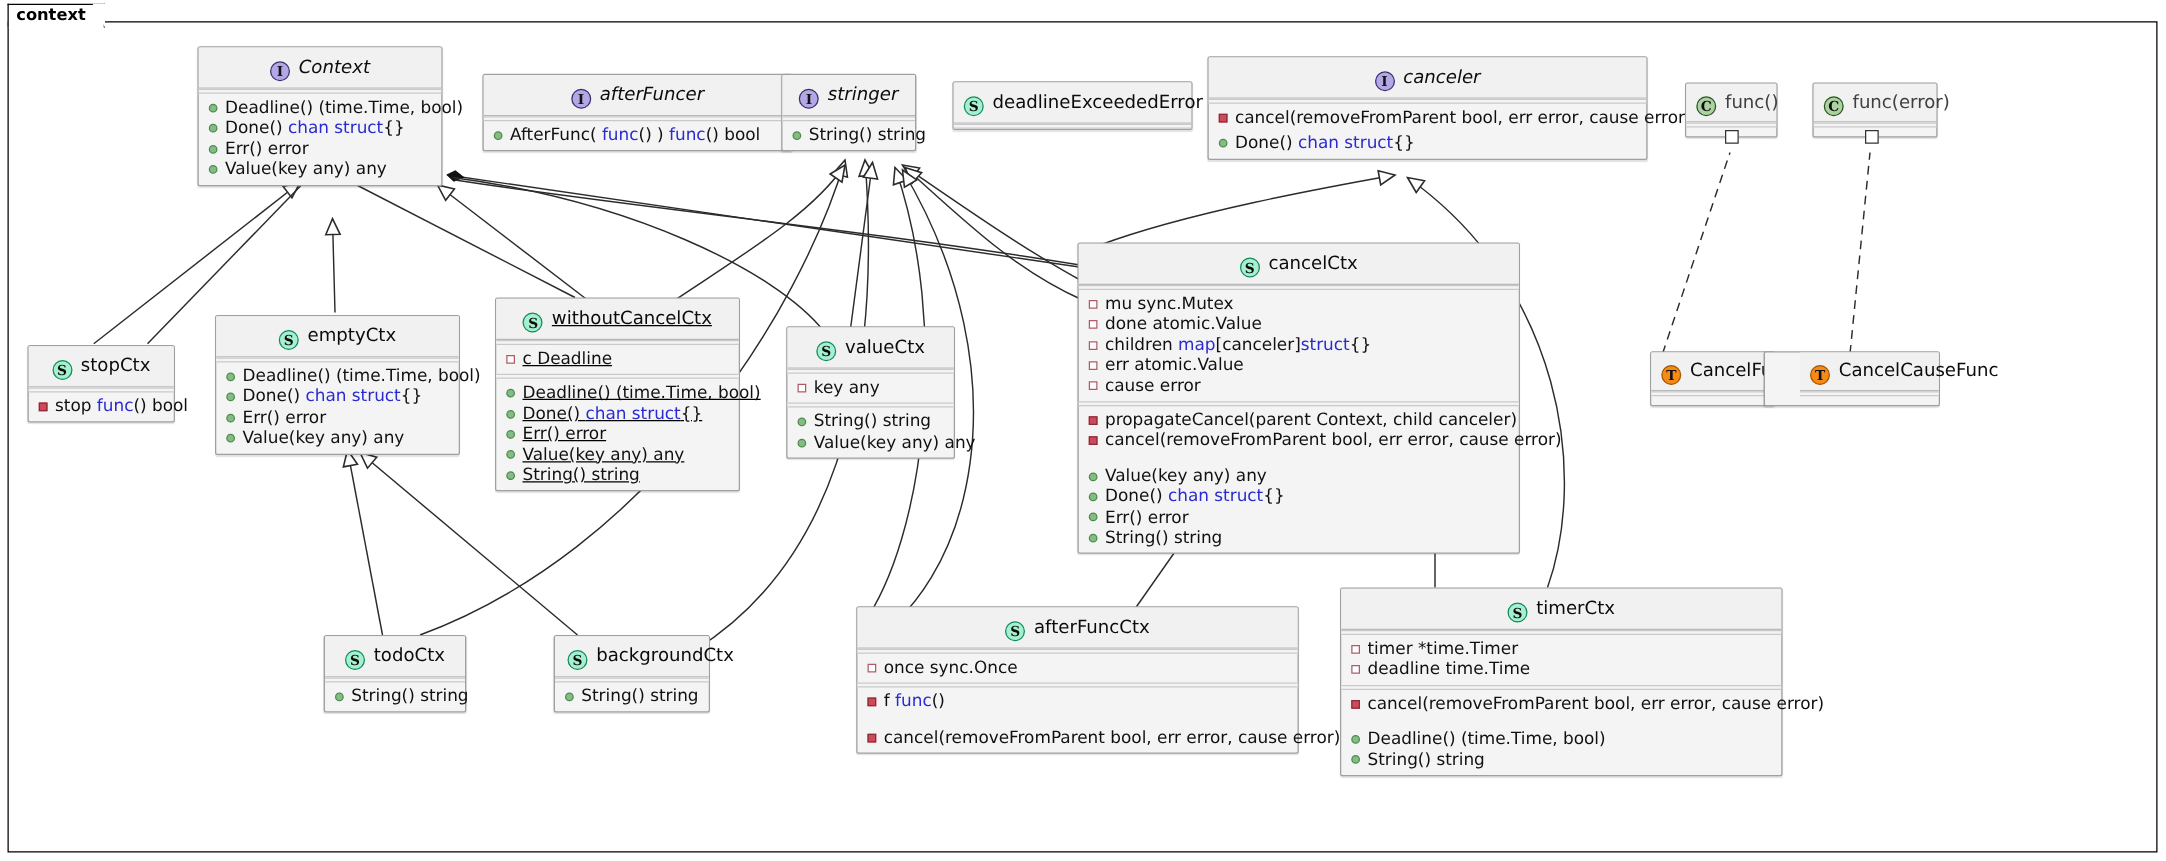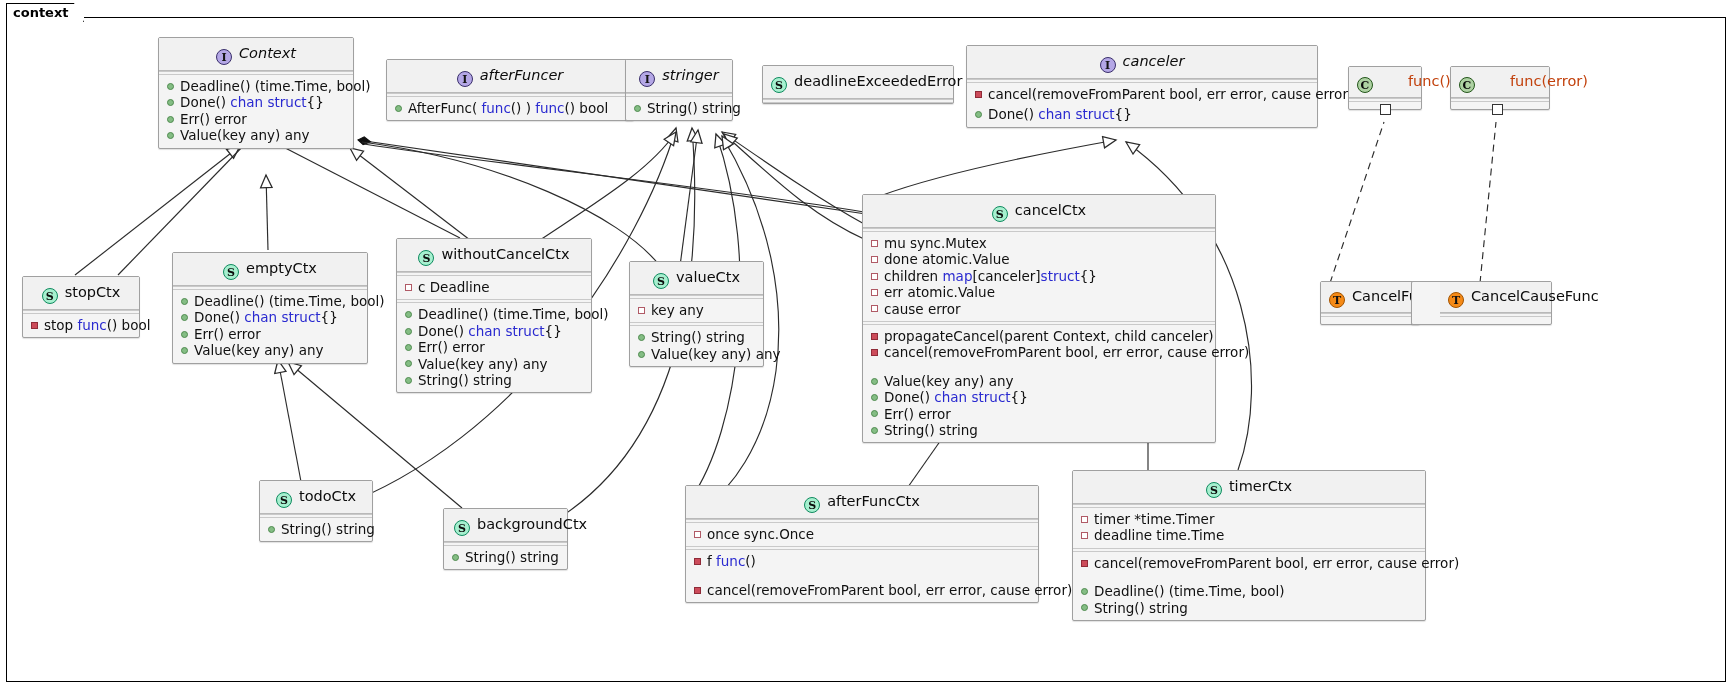--- a/index.html
+++ b/index.html
@@ -21,21 +21,21 @@
         box-shadow:0 1px 1px rgba(0,0,0,.12);box-sizing:border-box;}
   .node .hdr{padding:5px 10px 5px 10px;text-align:center;white-space:nowrap;background:#f1f1f1;
              border-bottom:1px solid #b9b9b9;}
   .sep2{height:2px;border-top:1px solid #c9c9c9;border-bottom:1px solid #c9c9c9;background:#f4f4f4;}
   .compart{padding:3px 8px 4px 8px;}
   .row{white-space:nowrap;font-size:13.5px;line-height:16.4px;color:#101010;display:flex;align-items:center;}
   .row .txt{display:inline-block;}
 
   .cname{font-size:14.5px;color:#0b0b0b;}
   .cname.ital{font-style:italic;}
-  .cname.blue{color:#c2410c;margin-left:28px;}
+  .cname.blue{color:#404040;}
 
   
   .circ{display:inline-block;width:16px;height:16px;border-radius:50%;line-height:15px;text-align:center;
         font-size:11px;font-weight:bold;vertical-align:-3px;margin-right:7px;box-sizing:border-box;font-family:"DejaVu Serif","Liberation Serif",serif;}
   .circ.I{background:#b4a7e6;border:1.4px solid #3a2f6b;color:#141414;}
   .circ.S{background:#a6f0cf;border:1.4px solid #0f8a5f;color:#0b0b0b;}
   .circ.C{background:#add1a2;border:1.4px solid #23561a;color:#0b0b0b;}
   .circ.T{background:#f58a17;border:1.4px solid #a35400;color:#111;}
 
   
@@ -258,21 +258,21 @@
           <i class="vis pub"></i>
           <span class="txt">Err() error</span>
         </div>
       <div class="row">
           <i class="vis pub"></i>
           <span class="txt">Value(key any) any</span>
         </div>
     </div>
   </div>
 
-  <div class="node" style="left:396px;top:238px;width:196px;">
+  <div class="node" style="left:396px;top:238px;width:196px;text-decoration:underline;">
     <div class="hdr">
       <span class="circ S">S</span><span class="cname">withoutCancelCtx</span>
     </div>
     <div class="sep2"></div>
     <div class="compart">
       <div class="row">
           <i class="vis privf"></i>
           <span class="txt">c Deadline</span>
         </div>
     </div>
@@ -376,21 +376,21 @@
           <i class="vis pub"></i>
           <span class="txt">Err() error</span>
         </div>
       <div class="row">
           <i class="vis pub"></i>
           <span class="txt">String() string</span>
         </div>
     </div>
   </div>
 
-  <div class="node" style="left:259px;top:480px;width:114px;">
+  <div class="node" style="left:259px;top:508px;width:114px;">
     <div class="hdr">
       <span class="circ S">S</span><span class="cname">todoCtx</span>
     </div>
     <div class="sep2"></div>
     <div class="compart">
       <div class="row">
           <i class="vis pub"></i>
           <span class="txt">String() string</span>
         </div>
     </div>

